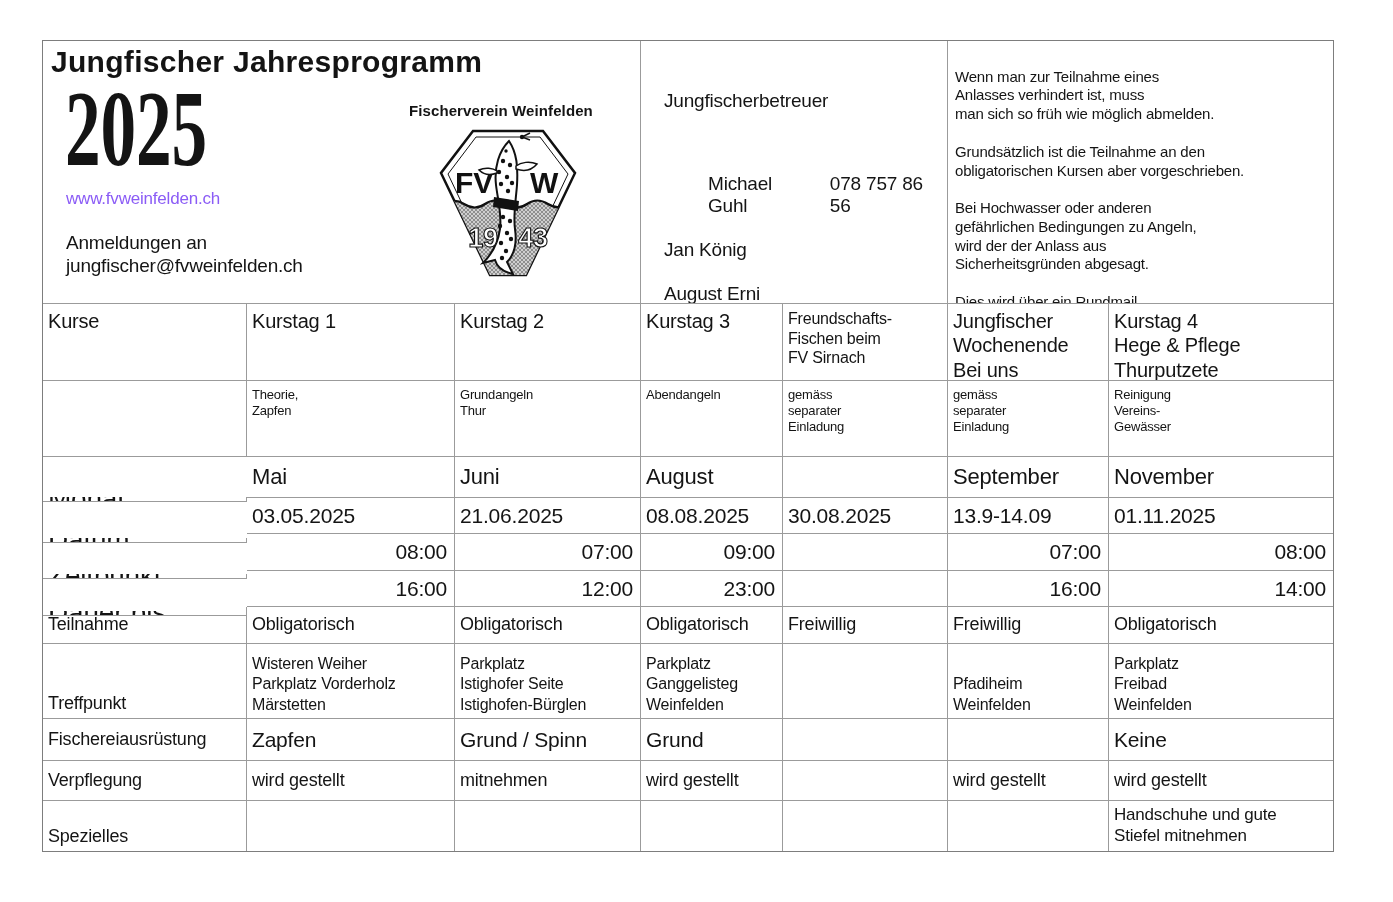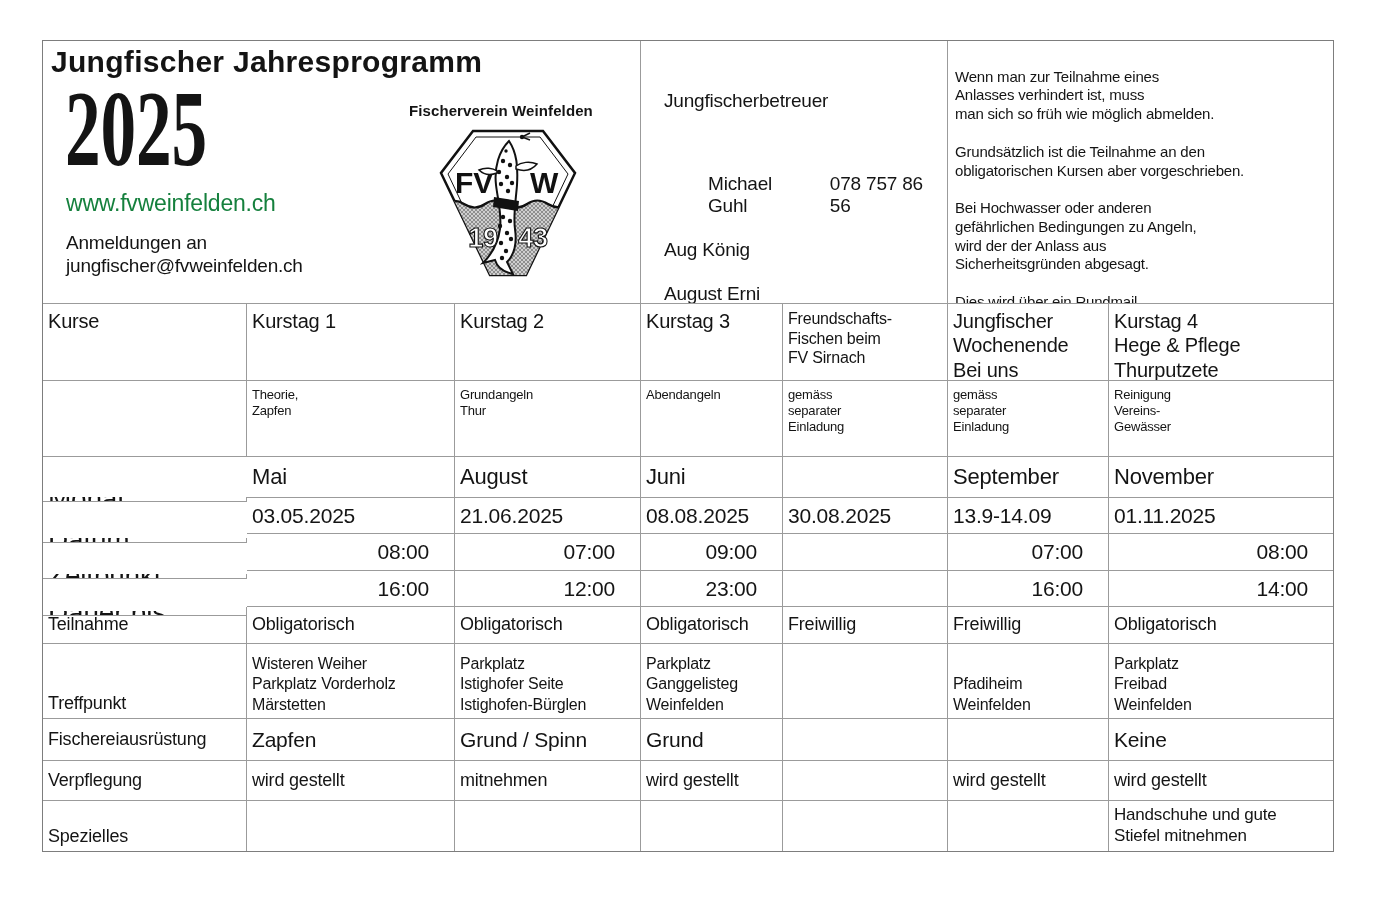--- a/index.html
+++ b/index.html
@@ -18,21 +18,21 @@
   .va-bottom{justify-content:flex-end;}
 
   
   .top-a{grid-column:1/4;display:block;position:relative;padding:0;}
   .top-b{grid-column:4/6;display:block;position:relative;padding:0;}
   .top-c{grid-column:6/8;display:block;padding:7px 5px 0 7px;border-right:none;}
 
   .doc-title{position:absolute;left:8px;top:3px;font-size:30px;font-weight:600;letter-spacing:0.3px;}
   .doc-year{position:absolute;left:22px;top:34px;font-family:"Liberation Serif","DejaVu Serif",serif;
             font-weight:700;font-size:108px;line-height:1;transform:scaleX(0.66);transform-origin:0 0;}
-  .website{position:absolute;left:23px;top:148px;font-size:23px;color:#15803d;text-decoration:none;}
+  .website{position:absolute;left:23px;top:148px;font-size:17px;color:#8b5cf6;text-decoration:none;}
   .registration{position:absolute;left:23px;top:190px;font-size:19px;line-height:1.23;}
   .club-name{position:absolute;left:366px;top:61px;font-size:15px;font-weight:700;letter-spacing:0.1px;}
   .logo{position:absolute;left:394px;top:86px;}
 
   .sup-heading{position:absolute;left:23px;top:48px;font-size:19px;}
   .sup-list{position:absolute;left:23px;top:110px;font-size:19px;line-height:22px;}
   .sup-row{display:flex;gap:15px;margin-left:44px;}
 
   .notes{font-size:15px;line-height:18.8px;letter-spacing:-0.2px;white-space:pre-line;}
 
@@ -40,21 +40,21 @@
   .r-head{font-size:20px;padding-top:5px;}
   .sm{font-size:16px;}
   .r-desc{font-size:13px;padding-top:6px;}
   .lab23{font-size:28px;margin-top:40px;}
   .v22{font-size:22px;}
   .v21{font-size:21px;}
   .lab18{font-size:18px;}
   .v18{font-size:18px;}
   .v17{font-size:17px;}
   .v16{font-size:16px;line-height:1.28;}
-  .num{text-align:right;padding-right:25px;}
+  .num{text-align:right;padding-right:7px;}
   .pb{padding-bottom:3px;}
 </style>
 </head>
 <body>
 
 <div class="sheet">
 
   <div class="cell top-a">
     <div class="doc-title">Jungfischer Jahresprogramm</div>
     <div class="doc-year">2025</div>
@@ -122,21 +122,21 @@
     </svg>
   </div>
 
   <div class="cell top-b">
     <div class="sup-heading">Jungfischerbetreuer</div>
     <div class="sup-list">
       <div class="sup-row">
         <span>Michael Guhl</span>
         <span>078 757 86 56</span>
       </div>
-      <div>Aug König</div>
+      <div>Jan König</div>
       <div>August Erni</div>
       
       
     </div>
   </div>
 
   <div class="cell top-c">
     <div class="notes">Wenn man zur Teilnahme eines
 Anlasses verhindert ist, muss
 man sich so früh wie möglich abmelden.
@@ -178,22 +178,22 @@
 Einladung</div>
   <div class="cell va-top r-desc">gemäss
 separater
 Einladung</div>
   <div class="cell va-top r-desc lastcol">Reinigung
 Vereins-
 Gewässer</div>
 
   <div class="cell lab23">Monat</div>
   <div class="cell v22">Mai</div>
+  <div class="cell v22">Juni</div>
   <div class="cell v22">August</div>
-  <div class="cell v22">Juni</div>
   <div class="cell v22"></div>
   <div class="cell v22">September</div>
   <div class="cell v22 lastcol">November</div>
 
   <div class="cell lab23">Datum</div>
   <div class="cell v21">03.05.2025</div>
   <div class="cell v21">21.06.2025</div>
   <div class="cell v21">08.08.2025</div>
   <div class="cell v21">30.08.2025</div>
   <div class="cell v21">13.9-14.09</div>

